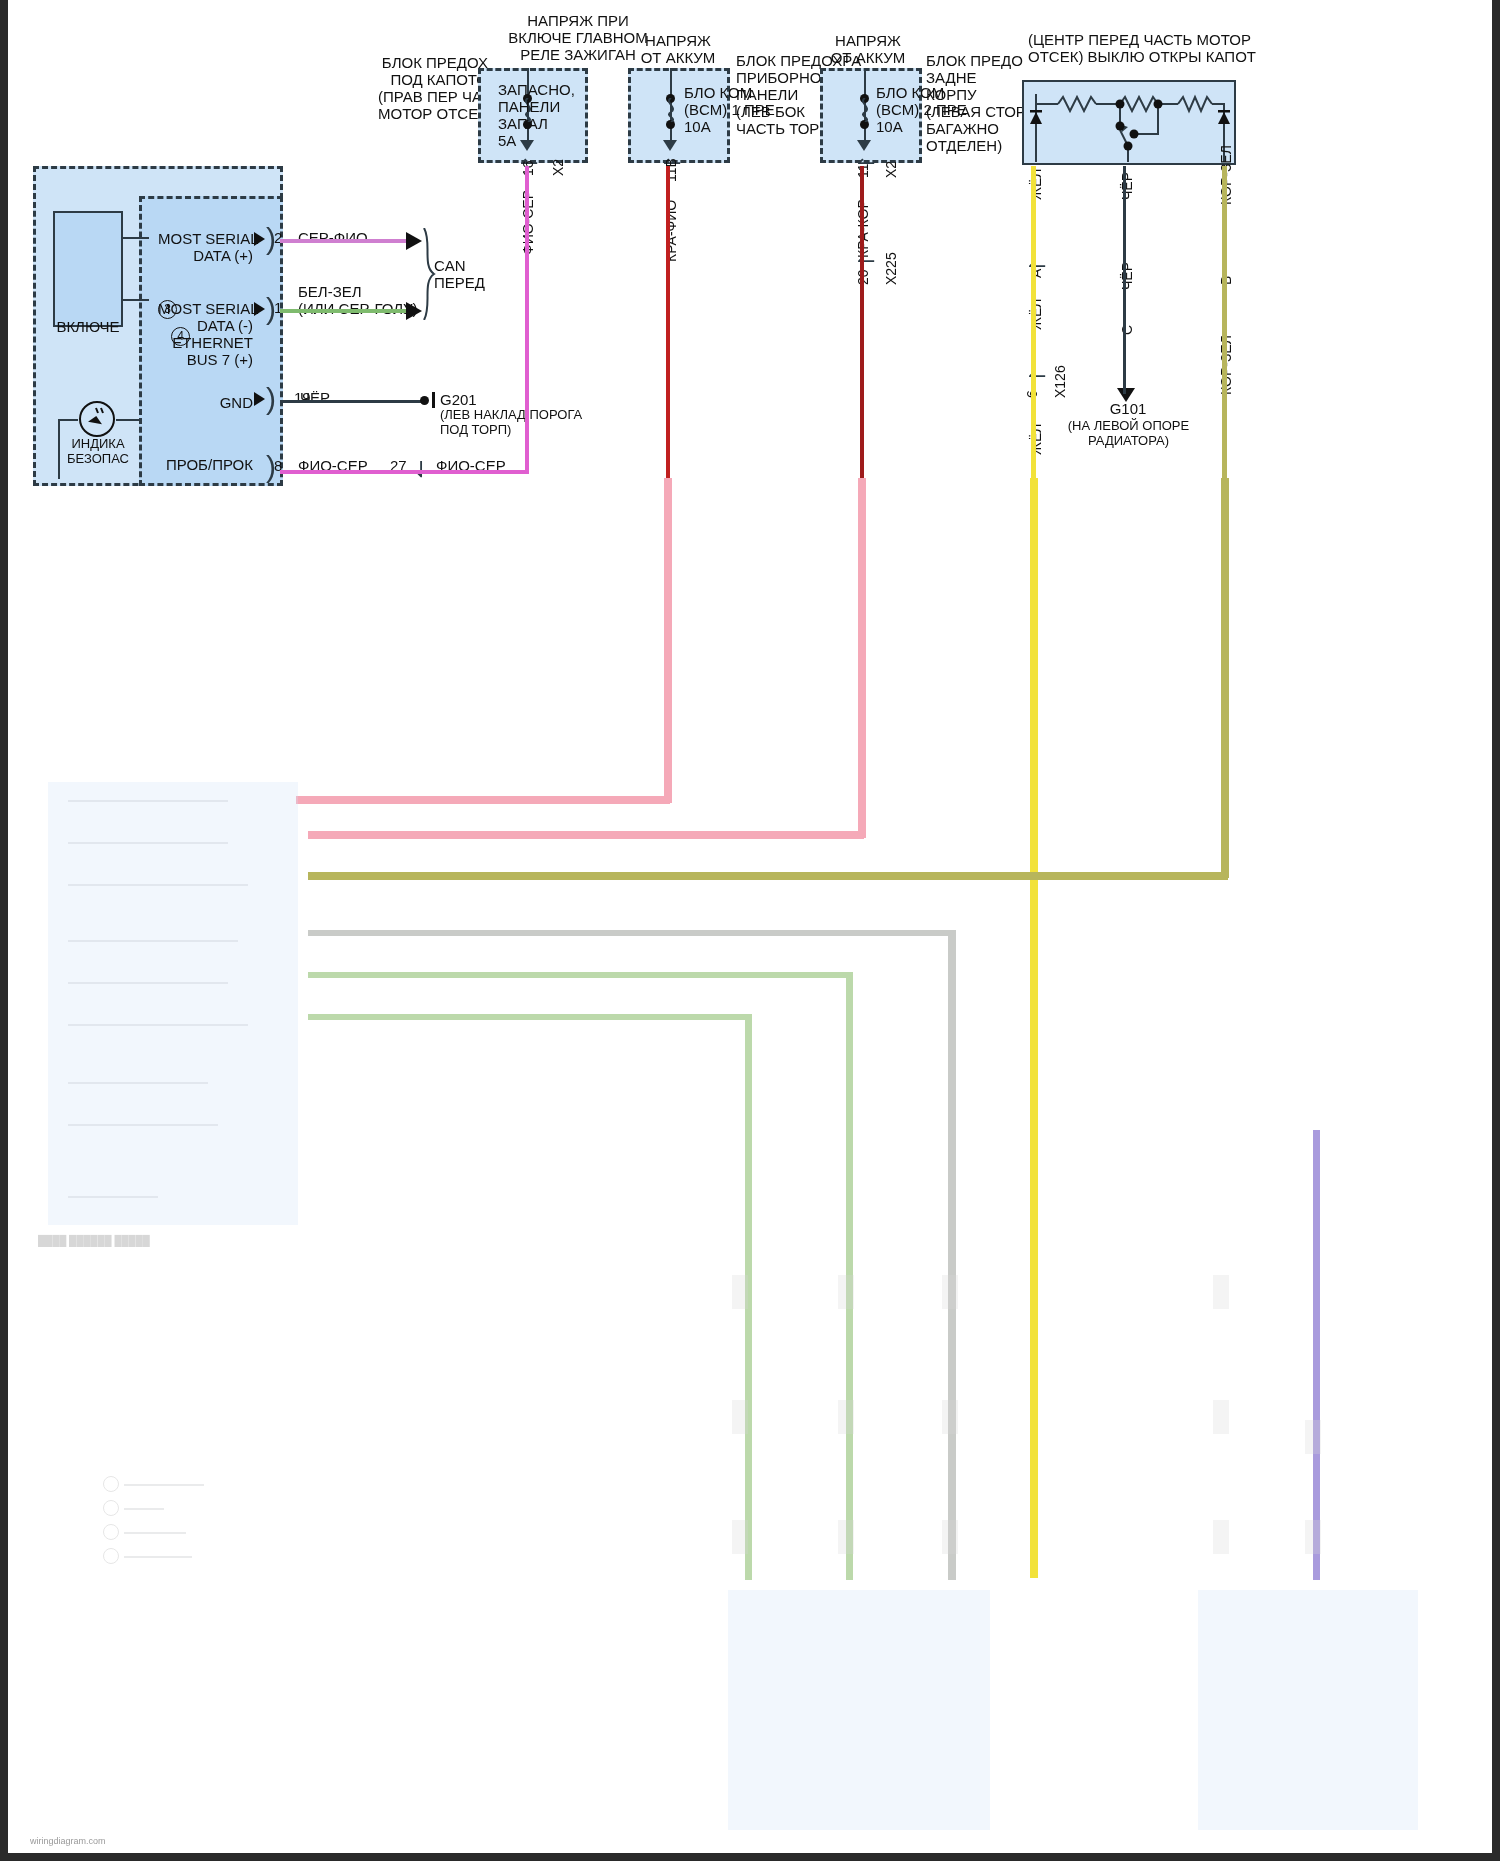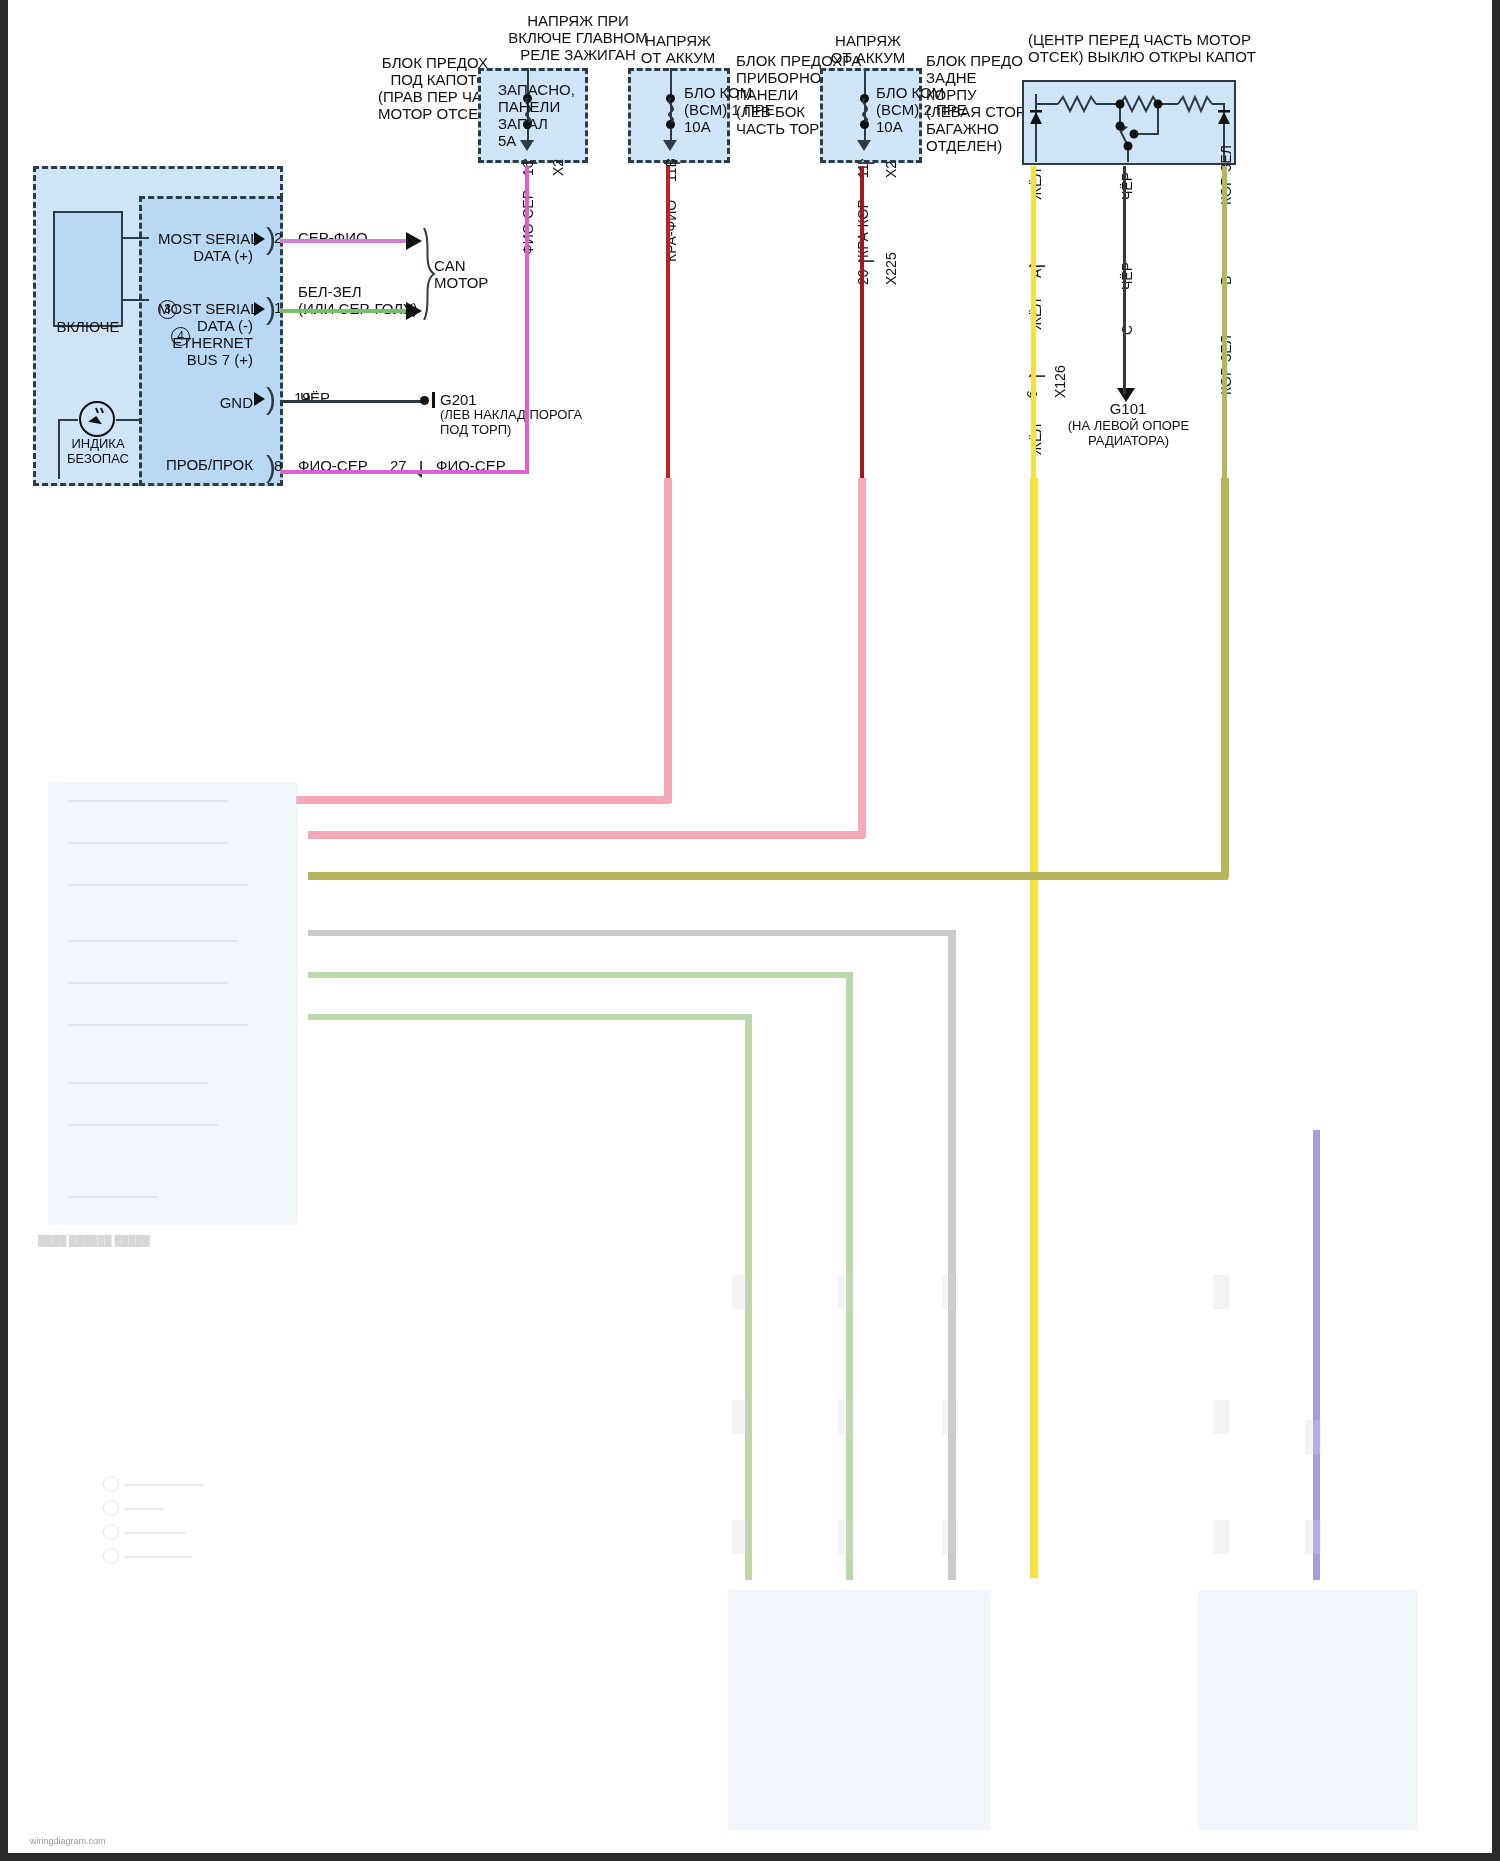--- a/index.html
+++ b/index.html
@@ -240,21 +240,21 @@
     <div class="lbl" style="left:266px;top:299px;">1</div>
     <div class="lbl" style="left:290px;top:283px;">БЕЛ-ЗЕЛ
 (ИЛИ СЕР-ГОЛУ)</div>
     <div class="wire w-green" style="left:272px;top:309px;width:128px;height:4px;"></div>
     <div style="position:absolute;left:398px;top:302px;width:0;height:0;border-left:16px solid #111;border-top:9px solid transparent;border-bottom:9px solid transparent;"></div>
 
     <svg style="position:absolute;left:412px;top:228px;" width="20" height="92">
       <path d="M4 0 C12 14, 2 38, 14 46 C 2 54, 12 78, 4 92" stroke="#2d3b45" stroke-width="2" fill="none"></path>
     </svg>
     <div class="lbl" style="left:426px;top:257px;">CAN
-МОТОР</div>
+ПЕРЕД</div>
 
     <div class="lbl" style="left:266px;top:389px;margin-left:20px;">19</div>
     <div class="lbl" style="left:292px;top:389px;">ЧЁР</div>
     <div class="wire w-black" style="left:272px;top:400px;width:144px;height:3px;"></div>
     <div class="dot" style="left:412px;top:396px;"></div>
     <div class="bar" style="left:424px;top:392px;width:3px;height:16px;"></div>
     <div class="lbl" style="left:432px;top:391px;">G201</div>
     <div class="lbl sm" style="left:432px;top:407px;">(ЛЕВ НАКЛАД ПОРОГА
 ПОД ТОРП)</div>
 

